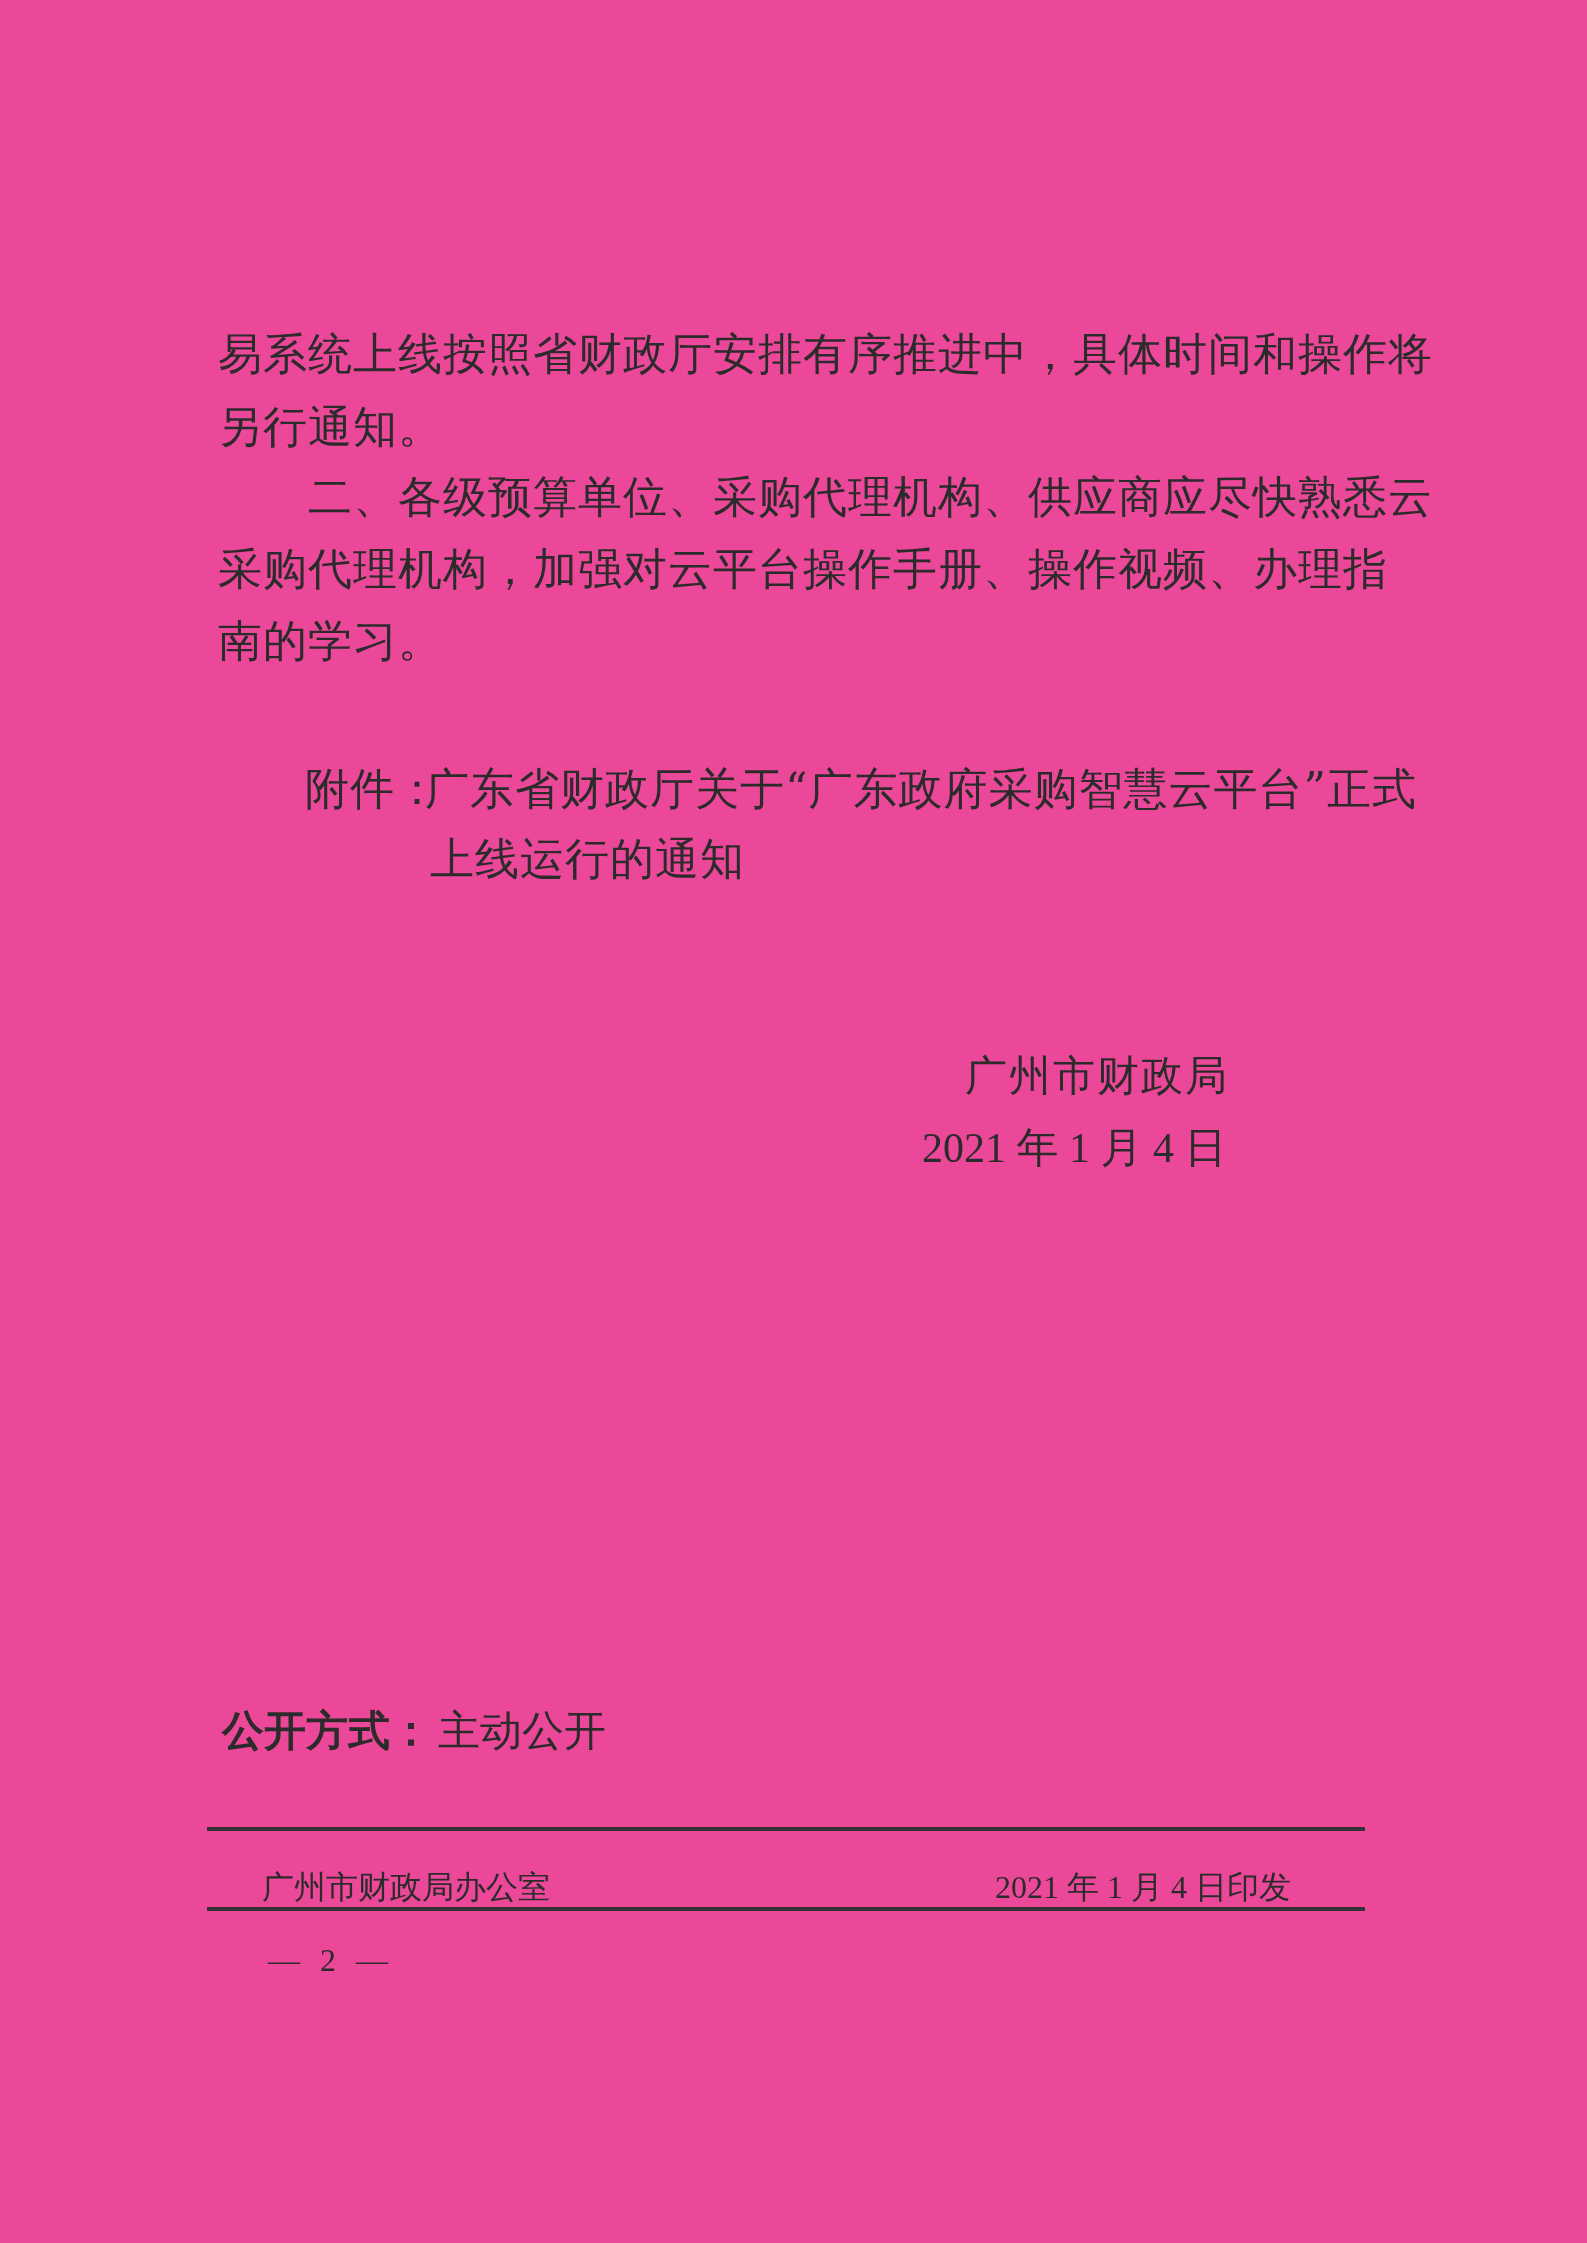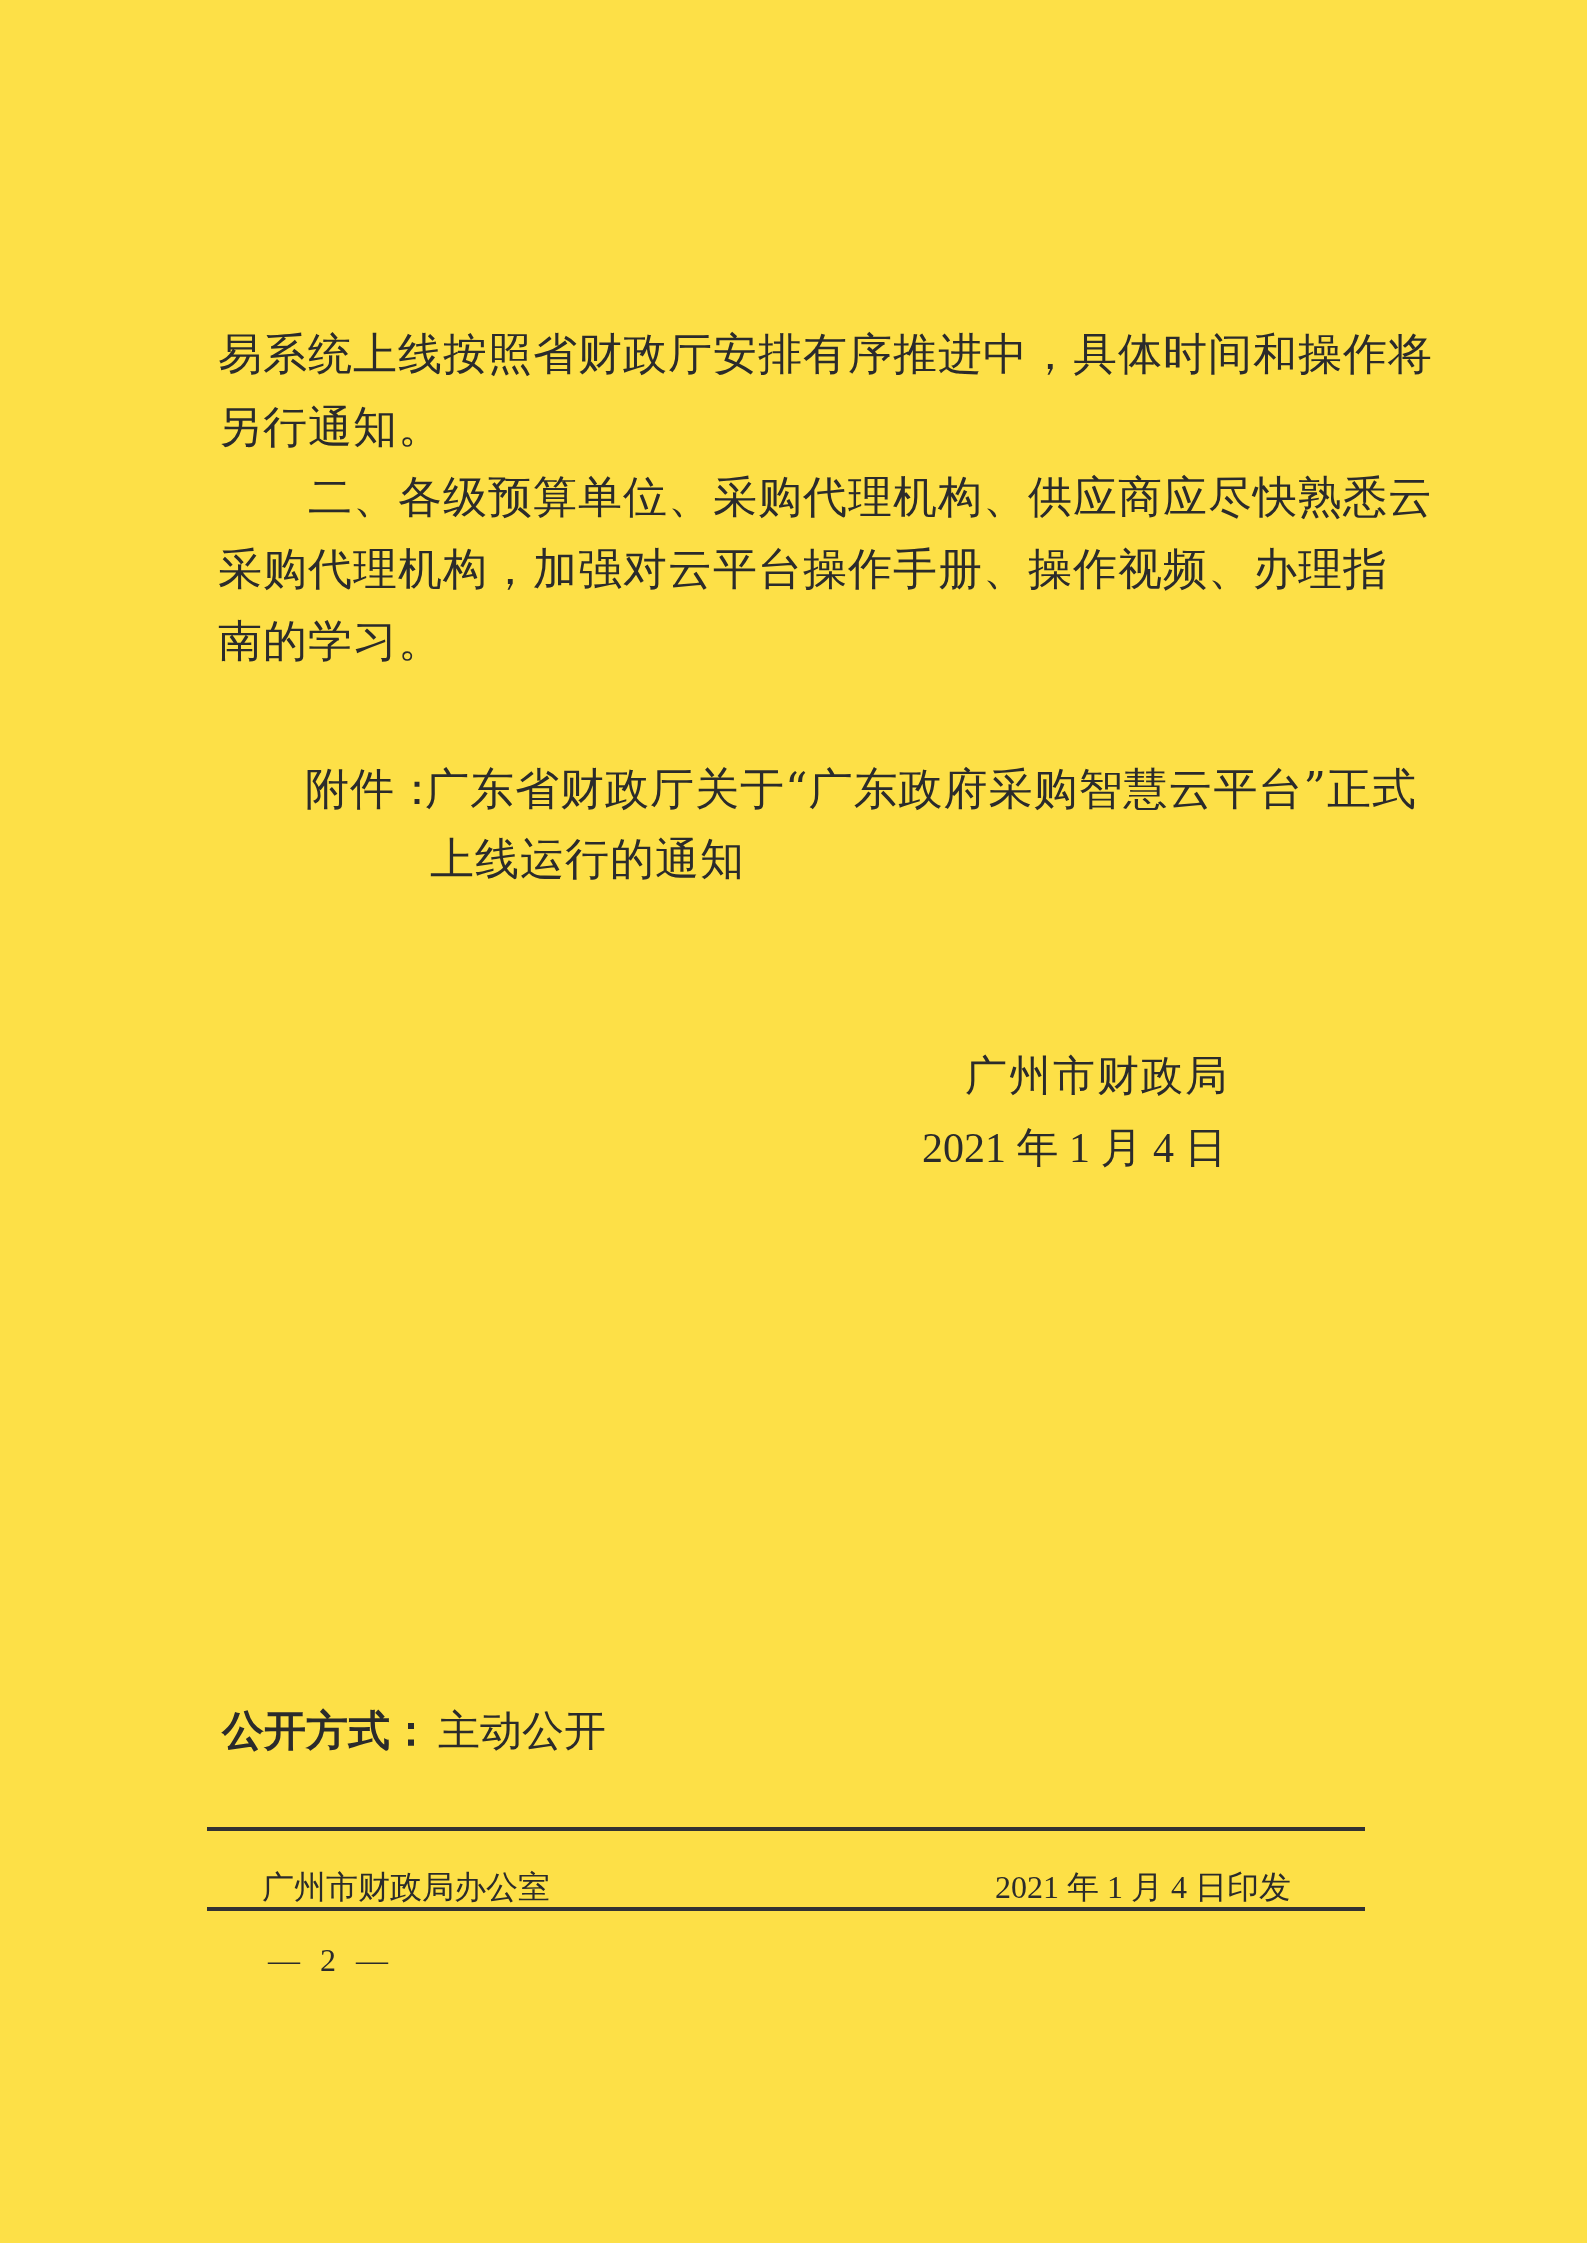--- a/index.html
+++ b/index.html
@@ -12,21 +12,21 @@
       height: 2243px;
       position: relative;
       overflow: hidden;
       color: #2a2a2a;
       font-family: "DejaVu Serif", "Liberation Serif", serif;
     }
     .page {
       position: absolute;
       left: 0; top: 0;
       width: 1587px; height: 2243px;
-      background: #fde047;
+      background: #ec4899;
     }
     .line {
       position: absolute;
       left: 218px;
       font-size: 44px;
       line-height: 46px;
       white-space: nowrap;
       letter-spacing: 1px;
       color: #2b2b2b;
     }

